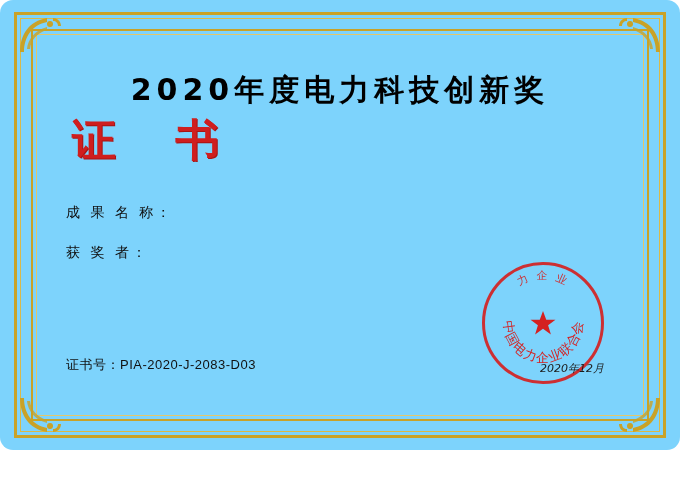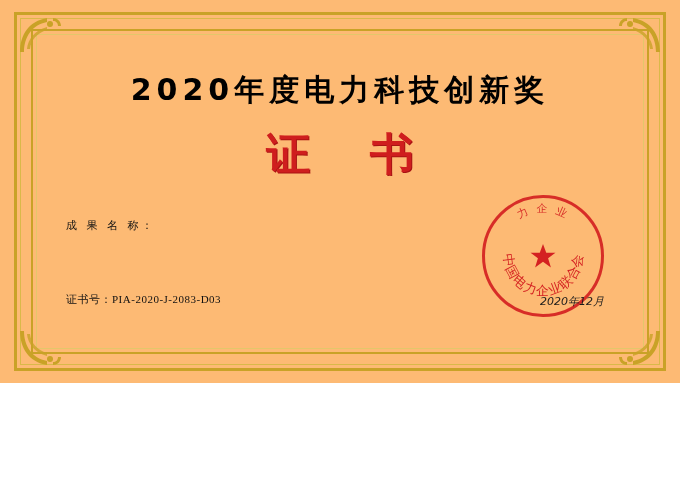--- a/index.html
+++ b/index.html
@@ -10,23 +10,24 @@
   body {
     width: 680px;
     height: 481px;
     font-family: "Liberation Sans", sans-serif;
     overflow: hidden;
   }
 
   .certificate {
     position: relative;
     width: 680px;
-    height: 383px;
-    background: #fdba74;
-    box-sizing: border-box;
+    height: 450px;
+    background: #7dd3fc;
+    box-sizing: border-box;
+    border-radius: 13px;
   }
 
   
   .border-outer {
     position: absolute;
     left: 14px;
     top: 12px;
     right: 14px;
     bottom: 12px;
     border: 3px solid #c9a227;
@@ -86,22 +87,20 @@
     font-family: "DejaVu Sans", "Liberation Sans", sans-serif;
     font-size: 30px;
     font-weight: bold;
     letter-spacing: 5px;
     color: #000000;
     margin-top: 22px;
     white-space: nowrap;
   }
 
   .title-sub {
-    text-align: center;
-    margin-top: 14px;
     font-family: "DejaVu Sans", "Liberation Sans", sans-serif;
     font-size: 44px;
     font-weight: bold;
     letter-spacing: 22px;
     color: #cf1e1e;
     text-shadow: 1px 1px 0 #a81414;
     padding-left: 22px;
   }
 
   .fields {
@@ -112,35 +111,35 @@
     display: flex;
     align-items: baseline;
     margin-bottom: 22px;
     font-size: 15px;
     color: #111111;
     font-family: "DejaVu Sans", "Liberation Sans", sans-serif;
   }
   .field-label {
     white-space: nowrap;
     letter-spacing: 3px;
-    font-size: 11px;
+    font-size: 14px;
   }
   .field-value {
     margin-left: 4px;
     font-size: 15px;
     letter-spacing: 0.5px;
   }
 
   .cert-no {
     position: absolute;
     left: 16px;
     bottom: 28px;
-    font-size: 11px;
+    font-size: 13px;
     color: #111111;
-    font-family: Liberation Serif, serif;
+    font-family: Liberation Sans, sans-serif;
     letter-spacing: 0.5px;
     white-space: nowrap;
   }
 
   
   .seal {
     position: absolute;
     right: 26px;
     bottom: 18px;
     width: 122px;
@@ -235,20 +234,21 @@
     <div class="title-sub">证 书</div>
 
     <div class="fields">
 
       <div class="field-row">
         <span class="field-label">成 果 名 称：</span>
       </div>
 
 
       <div class="field-row">
+        <span class="field-label">获 奖 者：</span>
       </div>
 
     </div>
 
     <div class="cert-no">证书号：PIA-2020-J-2083-D03</div>
 
     <div class="seal">
       <div class="seal-ring"></div>
       <svg viewBox="0 0 122 122">
         <defs>

